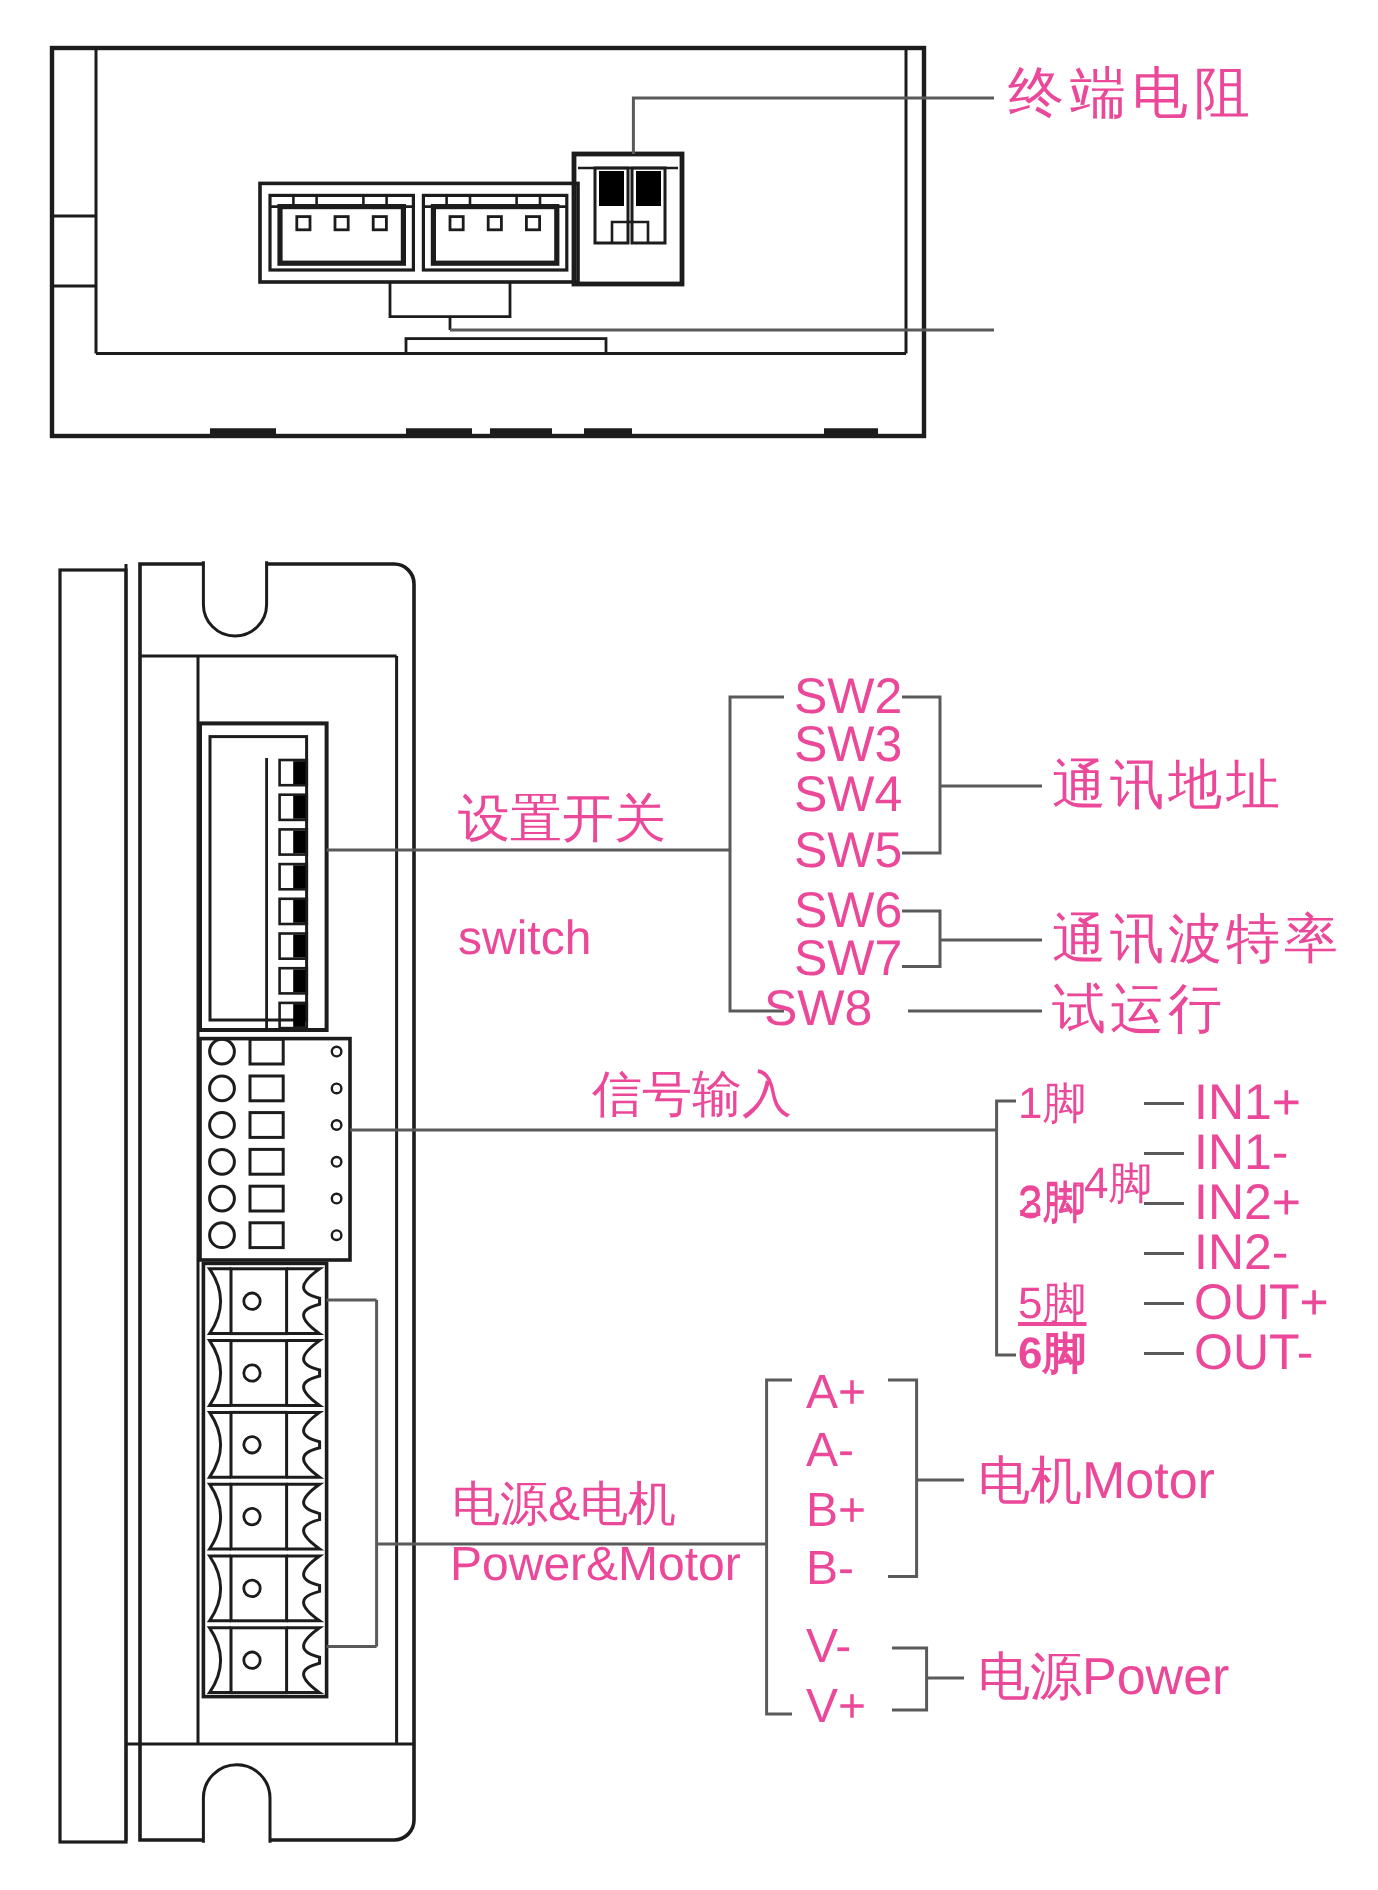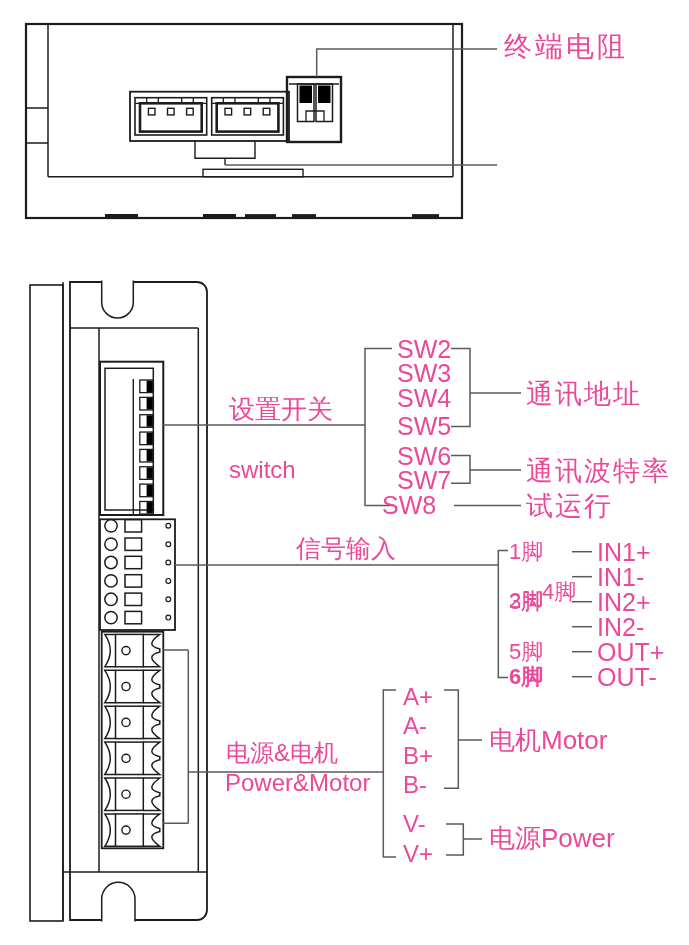--- a/index.html
+++ b/index.html
@@ -223,21 +223,21 @@
 <div class="lbl cjkserif" style="left:526px;top:393px;font-size:27px;letter-spacing:2px;">通讯地址</div>
 <div class="lbl cjkserif" style="left:526px;top:470px;font-size:27px;letter-spacing:2px;">通讯波特率</div>
 <div class="lbl cjkserif" style="left:526px;top:505px;font-size:27px;letter-spacing:2px;">试运行</div>
 
 <div class="lbl" style="left:296px;top:548px;font-size:25px;">信号输入</div>
 
 <div class="lbl" style="left:509px;top:551.7px;font-size:22px;">1脚</div>
 <div class="lbl" style="left:509px;top:576.7px;font-size:22px;margin-top:24px;">2脚</div>
 <div class="lbl" style="left:509px;top:601.7px;font-size:22px;">3脚</div>
 <div class="lbl" style="left:509px;top:592px;font-size:22px;margin-left:33px;">4脚</div>
-<div class="lbl" style="left:509px;top:651.7px;font-size:22px;">5脚</div>
+<div class="lbl" style="left:509px;top:651.7px;font-size:22px;text-decoration:underline;">5脚</div>
 <div class="lbl" style="left:509px;top:676.7px;font-size:22px;font-weight:bold;">6脚</div>
 
 <div class="lbl" style="left:597px;top:551.7px;font-size:25px;">IN1+</div>
 <div class="lbl" style="left:597px;top:576.7px;font-size:25px;">IN1-</div>
 <div class="lbl" style="left:597px;top:601.7px;font-size:25px;">IN2+</div>
 <div class="lbl" style="left:597px;top:626.7px;font-size:25px;">IN2-</div>
 <div class="lbl" style="left:597px;top:651.7px;font-size:25px;">OUT+</div>
 <div class="lbl" style="left:597px;top:676.7px;font-size:25px;">OUT-</div>
 
 <div class="lbl" style="left:226px;top:753px;font-size:24px;">电源&amp;电机</div>

